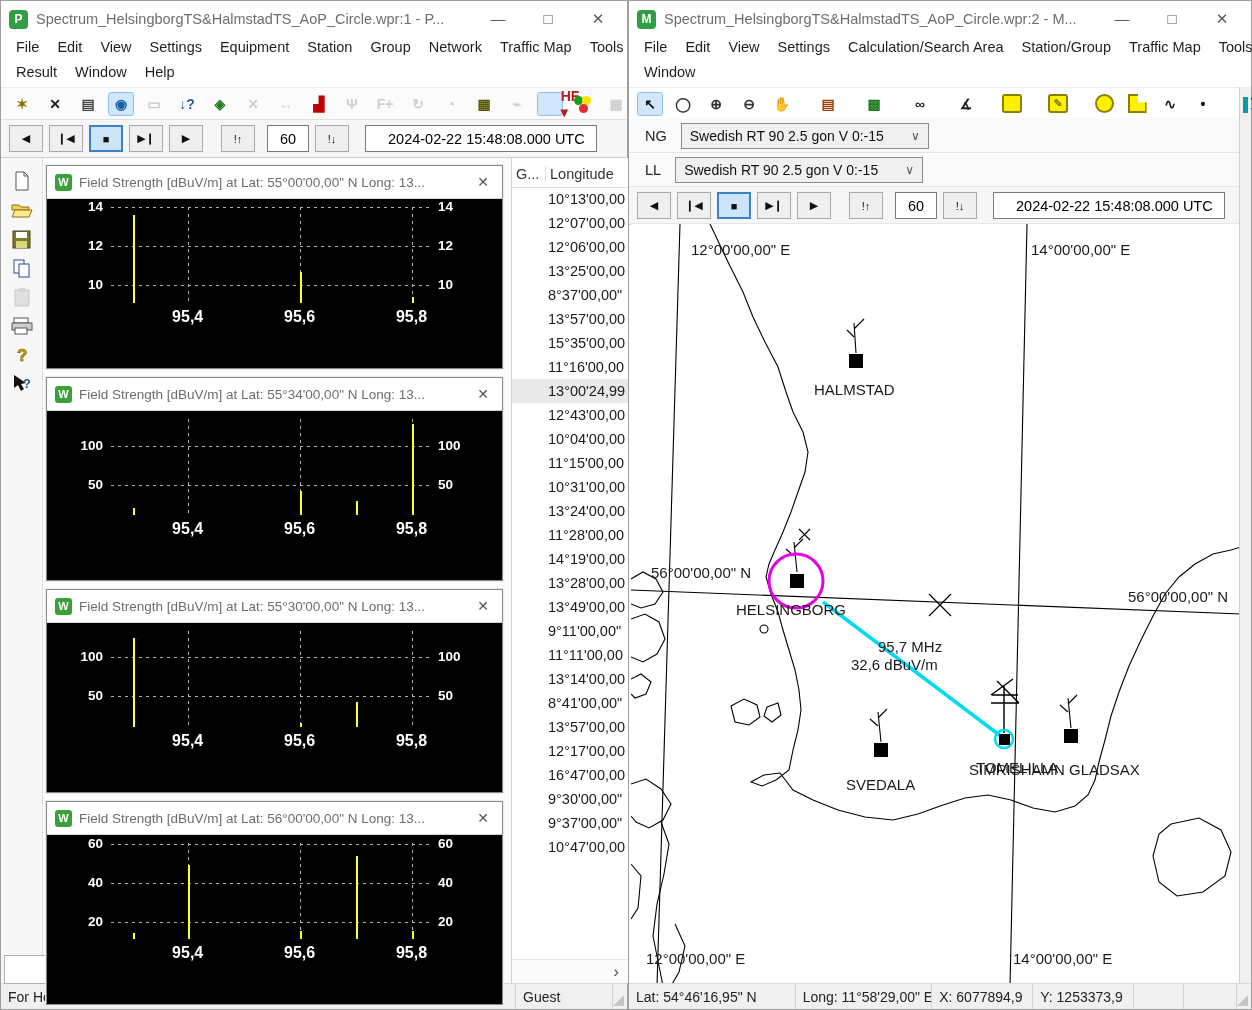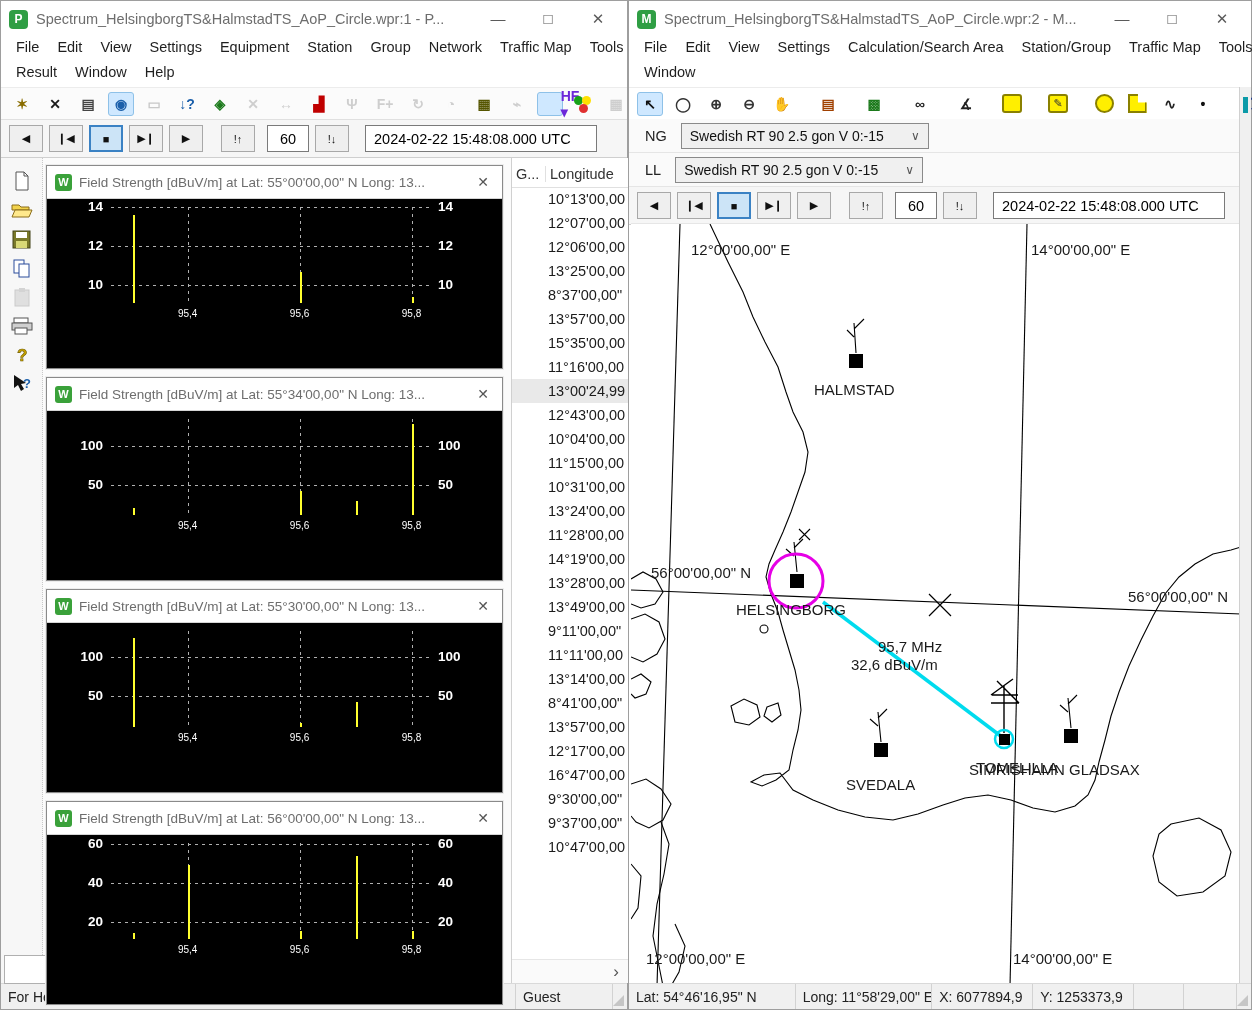--- a/index.html
+++ b/index.html
@@ -24,21 +24,21 @@
   .yL{width:15px;height:15px;background:#ffef00;border:2px solid #8a8000;clip-path:polygon(0 0,55% 0,55% 45%,100% 45%,100% 100%,0 100%)}
   .yedit{width:17px;height:15px;background:#ffef00;border:2px solid #8a8000;border-radius:3px;position:relative;font-size:11px;display:flex;align-items:center;justify-content:center;color:#333}
   .balls{position:relative;width:20px;height:20px}
   .balls i{position:absolute;width:9px;height:9px;border-radius:50%}
   .balls .b1{left:1px;top:2px;background:#18a018}.balls .b2{left:9px;top:2px;background:#ffe000}.balls .b3{left:6px;top:10px;background:#e03030}
   .playbar{position:absolute;left:0;right:0;height:38px;background:#f6f6f6;border-bottom:1px solid #cfcfcf;display:flex;align-items:center;padding:0 8px;box-sizing:border-box}
   .pbtn{width:34px;height:27px;background:#efefef;border:1px solid #a8a8a8;display:flex;align-items:center;justify-content:center;font-size:11px;color:#111;margin-right:6px;box-sizing:border-box;flex:0 0 auto}
   .pbtn.active{background:#cce4f7;border:2px solid #3b82c4}
   .pfield{height:27px;background:#fff;border:1px solid #7a7a7a;font-size:14.5px;display:flex;align-items:center;justify-content:center;box-sizing:border-box;flex:0 0 auto}
   .interval{width:42px;margin:0 6px}
-  .dtfield{width:232px;margin-left:10px;justify-content:flex-start;padding-left:8px}
+  .dtfield{width:232px;margin-left:10px;justify-content:flex-start;padding-left:22px}
   .sidestrip{position:absolute;left:0;top:157px;width:42px;bottom:26px;background:#f7f7f7;border-right:1px dotted #c9c9c9;display:flex;flex-direction:column;align-items:center;padding-top:12px;gap:7px;box-sizing:border-box}
   .sideicon{width:24px;height:22px;display:flex;align-items:center;justify-content:center}
   .sideicon.disabled{opacity:.4;filter:grayscale(1)}
   .mdibg{position:absolute;left:42px;top:157px;width:468px;bottom:26px;background:#fbfbfb}
   .listpanel{position:absolute;left:510px;top:157px;width:118px;bottom:26px;background:#fff;border-left:1px solid #d0d0d0;box-sizing:border-box;overflow:hidden}
   .lheader{position:absolute;left:0;right:0;top:3px;height:26px;border-bottom:1px solid #e0e0e0;font-size:14.5px;color:#333;display:flex;align-items:center}
   .lh1{width:34px;padding-left:4px;border-right:1px solid #e0e0e0;box-sizing:border-box}
   .lh2{padding-left:4px}
   .lrows{position:absolute;left:0;right:0;top:29px}
   .lrow{height:24px;line-height:24px;font-size:14.5px;color:#1b1b1b;padding-left:36px;white-space:nowrap;overflow:hidden}
@@ -50,21 +50,21 @@
   .cicon{width:17px;height:17px;border-radius:3px;background:#3aa13a;color:#fff;font-weight:bold;font-size:11px;display:flex;align-items:center;justify-content:center;flex:0 0 auto}
   .ctext{flex:1;font-size:13.5px;color:#6d6d6d;white-space:nowrap;overflow:hidden}
   .cclose{width:22px;text-align:center;color:#555;font-size:14px}
   .cbody{position:absolute;left:0;right:0;top:33px;bottom:0;overflow:hidden}
   .plot{position:absolute;left:64px;right:72px;top:8px;height:96px}
   .hgrid{position:absolute;left:0;right:0;height:1px;background-image:repeating-linear-gradient(90deg,#b0b0b0 0 3px,transparent 3px 7px)}
   .vgrid{position:absolute;top:0;bottom:0;width:1px;background-image:repeating-linear-gradient(180deg,#b0b0b0 0 3px,transparent 3px 7px)}
   .ylab{position:absolute;width:54px;font-size:13.5px;color:#fff;font-weight:600}
   .ylab.l{left:-62px;text-align:right}
   .ylab.r{left:calc(100% + 8px);text-align:left}
-  .xlab{position:absolute;top:calc(100% + 5px);font-size:10px;color:#fff;font-weight:400;transform:translateX(-50%)}
+  .xlab{position:absolute;top:calc(100% + 5px);font-size:16px;color:#fff;font-weight:700;transform:translateX(-50%)}
   .sline{position:absolute;width:2px;background:#ffff2e;bottom:0}
   .statusbar{position:absolute;left:0;right:0;bottom:0;height:26px;background:#f0f0f0;border-top:1px solid #d9d9d9;font-size:14px;color:#222;display:flex;align-items:center;box-sizing:border-box}
   .scell{height:100%;display:flex;align-items:center;padding:0 7px;border-right:1px solid #d2d2d2;white-space:nowrap;overflow:hidden;box-sizing:border-box}
   .grip{width:0;height:0;border-left:11px solid transparent;border-bottom:11px solid #c6c6c6;margin:10px 3px 3px auto}
   .whitebox{position:absolute;left:3px;top:954px;width:84px;height:29px;background:#fff;border:1px solid #b0b0b0;z-index:2;box-sizing:border-box}
   .ngrow{position:absolute;left:0;right:0;height:34px;background:#fafafa;border-bottom:1px solid #e5e5e5;display:flex;align-items:center;padding-left:16px;box-sizing:border-box;font-size:14.5px;color:#222}
   .combo{width:248px;height:26px;margin-left:14px;background:#f0f0f0;border:1px solid #8a8a8a;display:flex;align-items:center;padding:0 8px;box-sizing:border-box;font-size:14px;color:#111}
   .combo .chev{margin-left:auto;color:#555;font-size:12px}
   .maparea{position:absolute;left:2px;top:222px;width:610px;height:762px;background:#fff;border-top:1px solid #e6e6e6;box-sizing:border-box}
   .maparea svg{display:block}
@@ -143,21 +143,21 @@
       <span class="tbtn disabled">
         <span style="color: rgb(136, 136, 136); font-weight: bold;">◔</span>
       </span>
       <span class="tbtn">
         <span style="color: rgb(85, 85, 0); font-weight: bold;">▦</span>
       </span>
       <span class="tbtn disabled">
         <span style="color: rgb(136, 136, 136); font-weight: bold;">⌁</span>
       </span>
       <span class="tbtn active">
-        <span style="color: #6d28d9; font-weight: bold; margin-left: 40px;">HF ▾</span>
+        <span style="color: #b91c1c; font-weight: bold; margin-left: 40px;">HF ▾</span>
       </span>
       <span class="tbtn">
         <span class="balls">
           <i class="b1"></i>
           <i class="b2"></i>
           <i class="b3"></i>
         </span>
       </span>
       <span class="tbtn disabled">
         <span style="color: rgb(136, 136, 136); font-weight: bold;">▦</span>

